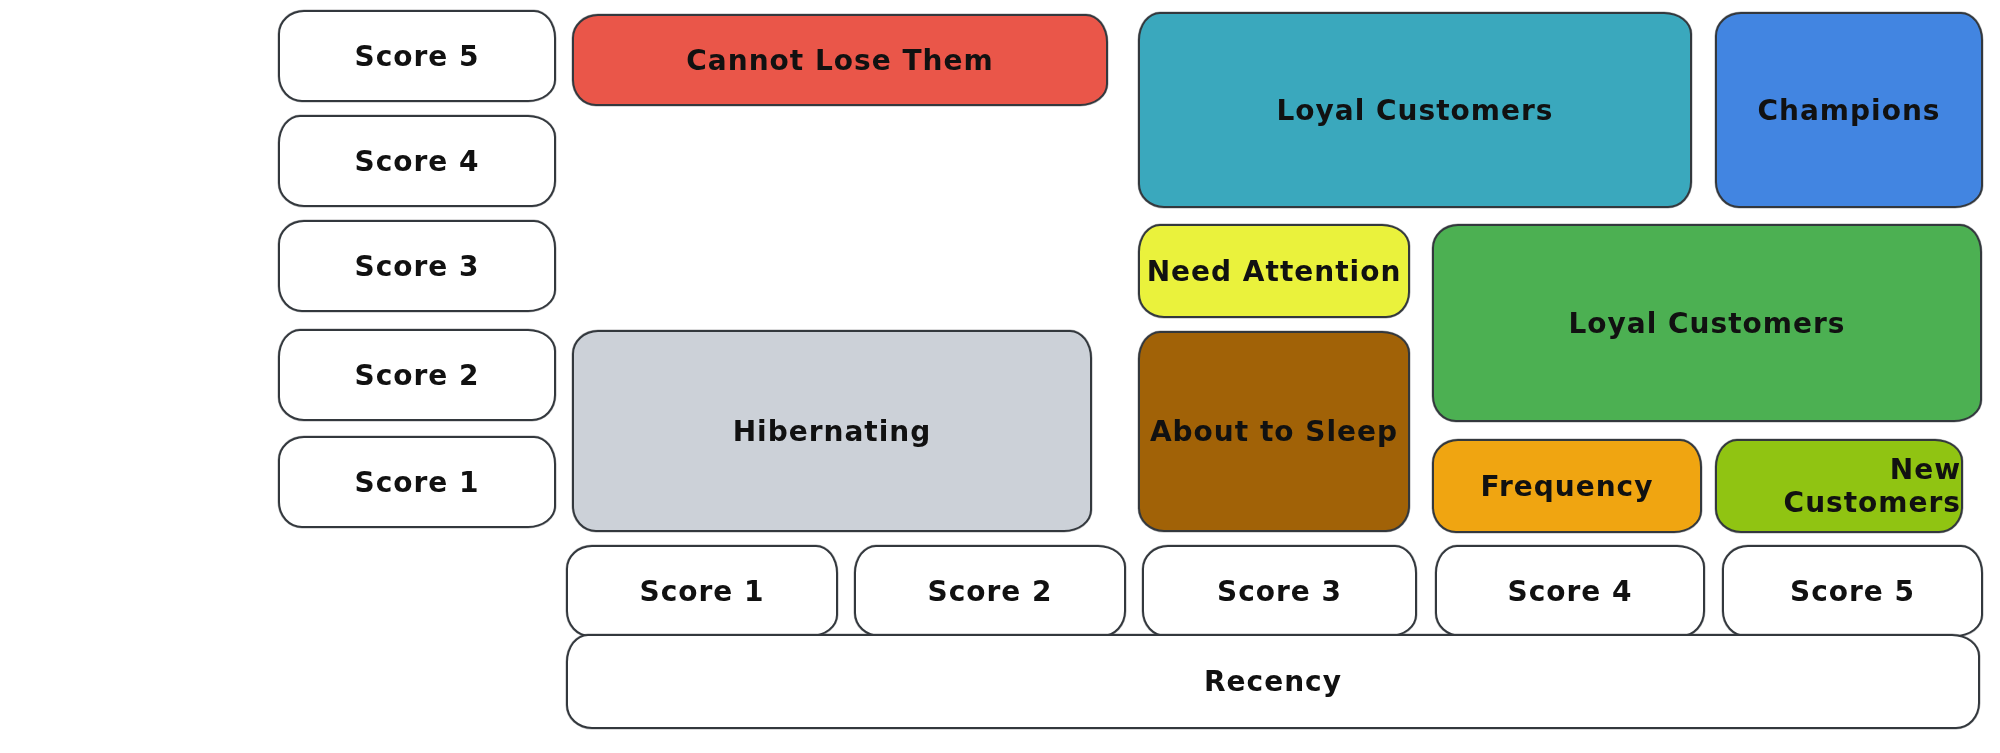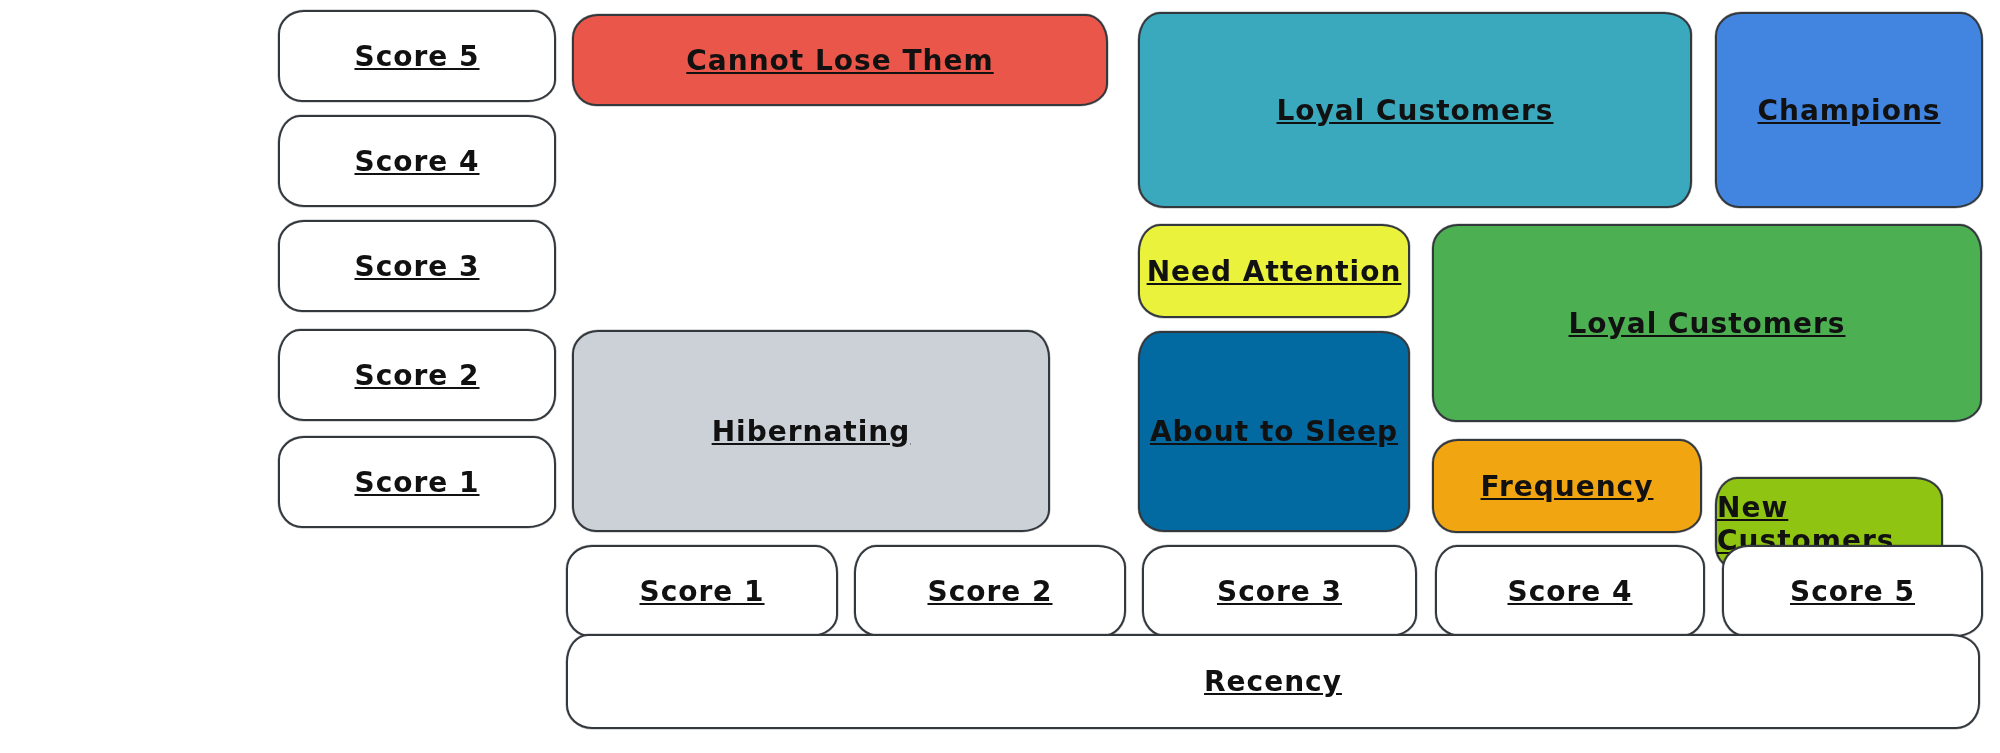--- a/index.html
+++ b/index.html
@@ -11,51 +11,50 @@
     font-family: "DejaVu Sans", sans-serif;
     color: #111111;
   }
   .box {
     position: absolute;
     box-sizing: border-box;
     border: 2.5px solid #33383d;
     display: flex;
     align-items: center;
     justify-content: center;
-    text-align: left;
+    text-align: right;
     font-size: 28px;
     font-weight: 600;
     letter-spacing: 1px;
     background: #ffffff;
     
     border-radius: 26px 22px 28px 24px / 24px 28px 22px 26px;
     box-shadow: 0 0 0 0.5px rgba(40,44,48,0.35);
-    text-decoration: underline;
   }
   .box.alt { border-radius: 22px 28px 24px 26px / 28px 22px 26px 24px; }
 
   
   #freq-axis   { left: 12px;  top: 10px;  width: 198px; height: 510px; }
   #fscore-5    { left: 278px; top: 10px;  width: 278px; height: 92px; }
   #fscore-4    { left: 278px; top: 115px; width: 278px; height: 92px; }
   #fscore-3    { left: 278px; top: 220px; width: 278px; height: 92px; }
   #fscore-2    { left: 278px; top: 329px; width: 278px; height: 92px; }
   #fscore-1    { left: 278px; top: 436px; width: 278px; height: 92px; }
 
   
   #cannot-lose-them { left: 572px;  top: 14px;  width: 536px; height: 92px;  background: #ea5649; }
   #at-risk          { left: 572px;  top: 118px; width: 542px; height: 200px; background: #d2467c; }
-  #hibernating      { left: 572px;  top: 330px; width: 478px; height: 202px; background: #ccd1d8; }
+  #hibernating      { left: 572px;  top: 330px; width: 520px; height: 202px; background: #ccd1d8; }
   #loyal-top        { left: 1138px; top: 12px;  width: 554px; height: 196px; background: #3aa8bd; }
   #champions        { left: 1715px; top: 12px;  width: 268px; height: 196px; background: #4285e1; }
   #need-attention   { left: 1138px; top: 224px; width: 272px; height: 94px;  background: #eaf23c; }
   #loyal-mid        { left: 1432px; top: 224px; width: 550px; height: 198px; background: #4cb052; }
   #about-to-sleep   { left: 1138px; top: 331px; width: 272px; height: 201px; background: #858d96; }
   #promising        { left: 1432px; top: 439px; width: 270px; height: 94px;  background: #f0a511; }
-  #new-customers    { left: 1715px; top: 439px; width: 228px; height: 94px;  background: #90c412; margin-top: 38px; }
+  #new-customers    { left: 1715px; top: 439px; width: 248px; height: 94px;  background: #90c412; }
 
   
   #rscore-1    { left: 566px;  top: 545px; width: 272px;  height: 92px; }
   #rscore-2    { left: 854px;  top: 545px; width: 272px;  height: 92px; }
   #rscore-3    { left: 1142px; top: 545px; width: 275px;  height: 92px; }
   #rscore-4    { left: 1435px; top: 545px; width: 270px;  height: 92px; }
   #rscore-5    { left: 1722px; top: 545px; width: 261px;  height: 92px; }
   #recency-axis{ left: 566px;  top: 634px; width: 1414px; height: 95px; }
 </style>
 </head>
@@ -68,21 +67,21 @@
   <div class="box" id="fscore-3">Score 3</div>
   <div class="box alt" id="fscore-2">Score 2</div>
   <div class="box" id="fscore-1">Score 1</div>
 
   <div class="box" id="cannot-lose-them" style="background-color: rgb(234, 86, 73);">Cannot Lose Them</div>
   <div class="box" id="hibernating" style="background-color: rgb(204, 209, 216);">Hibernating</div>
   <div class="box alt" id="loyal-top" style="background-color: rgb(58, 168, 189);">Loyal Customers</div>
   <div class="box alt" id="need-attention" style="background-color: rgb(234, 242, 60);">Need Attention</div>
   <div class="box" id="champions" style="background-color: rgb(66, 133, 225);">Champions</div>
   <div class="box" id="loyal-mid" style="background-color: rgb(76, 176, 82);">Loyal Customers</div>
-  <div class="box alt" id="about-to-sleep" style="background-color: #0369a1;">About to Sleep</div>
+  <div class="box alt" id="about-to-sleep" style="background-color: #a16207;">About to Sleep</div>
   <div class="box" id="promising" style="background-color: rgb(240, 165, 17);">Frequency</div>
   <div class="box alt" id="new-customers" style="background-color: rgb(144, 196, 18);">New Customers</div>
 
   <div class="box" id="rscore-1">Score 1</div>
   <div class="box alt" id="rscore-2">Score 2</div>
   <div class="box" id="rscore-3">Score 3</div>
   <div class="box alt" id="rscore-4">Score 4</div>
   <div class="box" id="rscore-5">Score 5</div>
   <div class="box alt" id="recency-axis">Recency</div>
 

